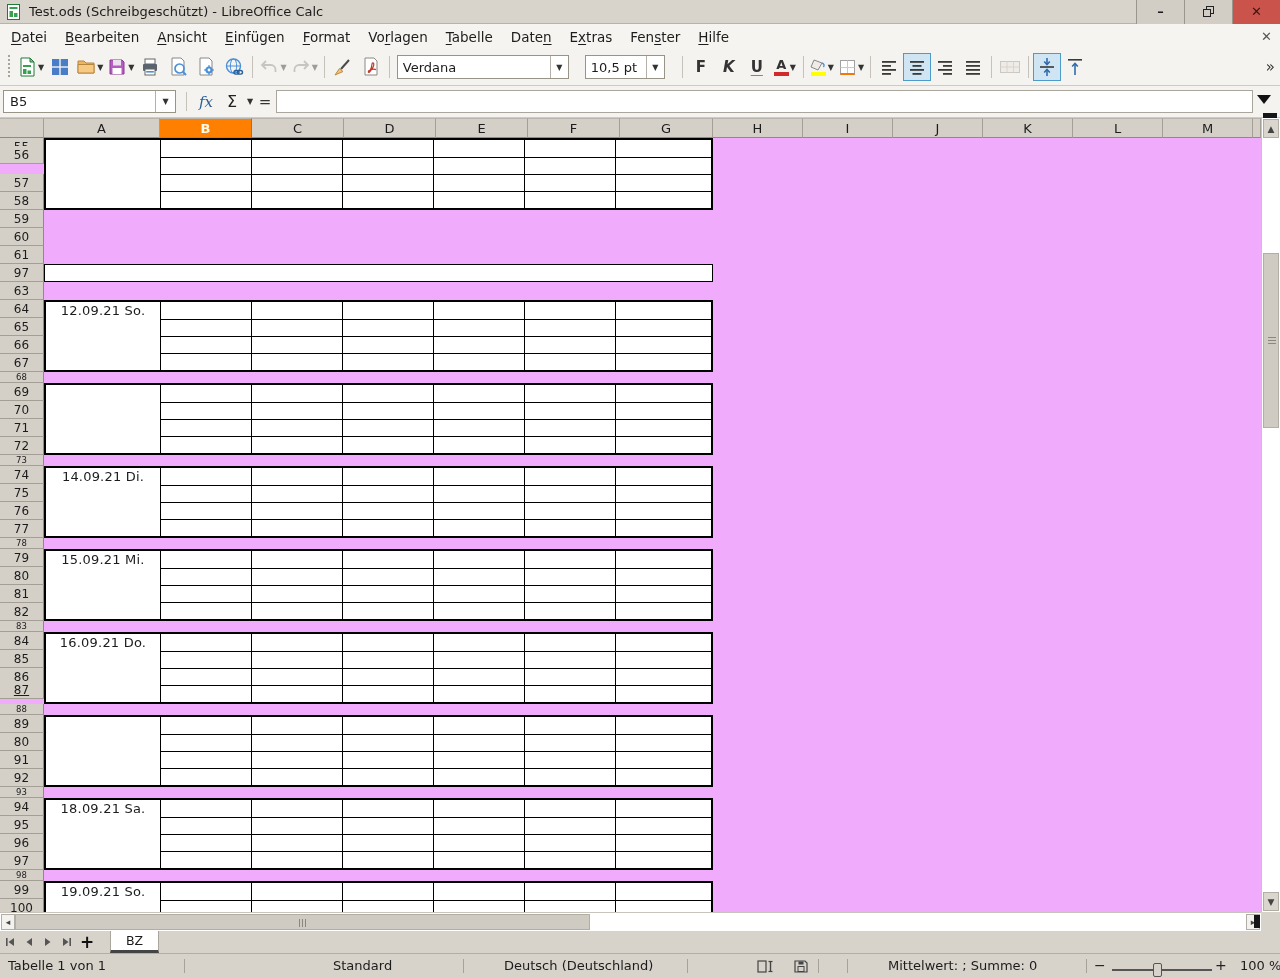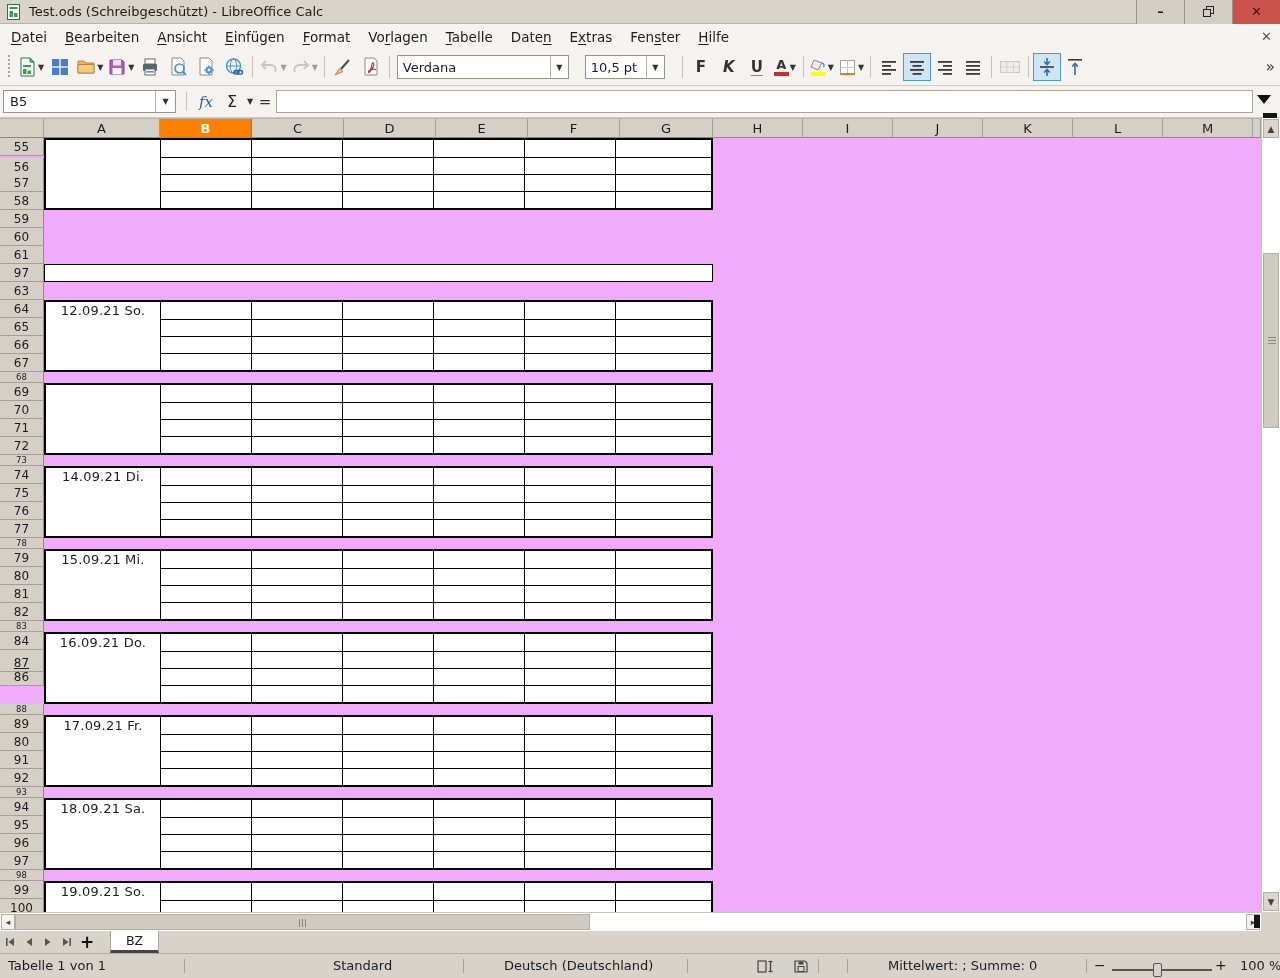--- a/index.html
+++ b/index.html
@@ -390,21 +390,21 @@
       <div class="colhdr" style="left: 893px; width: 90px;">J</div>
       <div class="colhdr" style="left: 983px; width: 90px;">K</div>
       <div class="colhdr" style="left: 1073px; width: 90px;">L</div>
       <div class="colhdr" style="left: 1163px; width: 90px;">M</div>
       <div class="colhdr" style="left: 1253px; width: 8px;"></div>
     </div>
 
   <div id="grid">
     <div id="row-headers">
         <div class="rowhdr" style="top: 0px; height: 18px;">55</div>
-        <div class="rowhdr" style="top: 20px; height: 18px;">56</div>
+        <div class="rowhdr" style="top: 8px; height: 18px;">56</div>
         <div class="rowhdr" style="top: 36px; height: 18px;">57</div>
         <div class="rowhdr" style="top: 54px; height: 18px;">58</div>
         <div class="rowhdr" style="top: 72px; height: 18px;">59</div>
         <div class="rowhdr" style="top: 90px; height: 18px;">60</div>
         <div class="rowhdr" style="top: 108px; height: 18px;">61</div>
         <div class="rowhdr" style="top: 126px; height: 18px;">97</div>
         <div class="rowhdr" style="top: 144px; height: 18px;">63</div>
         <div class="rowhdr" style="top: 162px; height: 18px;">64</div>
         <div class="rowhdr" style="top: 180px; height: 18px;">65</div>
         <div class="rowhdr" style="top: 198px; height: 18px;">66</div>
@@ -421,21 +421,21 @@
         <div class="rowhdr" style="top: 382px; height: 18px;">77</div>
         <div class="rowhdr short" style="top: 400px; height: 11px;">78</div>
         <div class="rowhdr" style="top: 411px; height: 18px;">79</div>
         <div class="rowhdr" style="top: 429px; height: 18px;">80</div>
         <div class="rowhdr" style="top: 447px; height: 18px;">81</div>
         <div class="rowhdr" style="top: 465px; height: 18px;">82</div>
         <div class="rowhdr short" style="top: 483px; height: 11px;">83</div>
         <div class="rowhdr" style="top: 494px; height: 18px;">84</div>
         <div class="rowhdr" style="top: 512px; height: 18px;">85</div>
         <div class="rowhdr" style="top: 530px; height: 18px;">86</div>
-        <div class="rowhdr" style="top: 516px; height: 18px; text-decoration: underline;">87</div>
+        <div class="rowhdr" style="top: 543px; height: 18px; text-decoration: underline;">87</div>
         <div class="rowhdr short" style="top: 566px; height: 11px;">88</div>
         <div class="rowhdr" style="top: 577px; height: 18px;">89</div>
         <div class="rowhdr" style="top: 595px; height: 18px;">80</div>
         <div class="rowhdr" style="top: 613px; height: 18px;">91</div>
         <div class="rowhdr" style="top: 631px; height: 18px;">92</div>
         <div class="rowhdr short" style="top: 649px; height: 11px;">93</div>
         <div class="rowhdr" style="top: 660px; height: 18px;">94</div>
         <div class="rowhdr" style="top: 678px; height: 18px;">95</div>
         <div class="rowhdr" style="top: 696px; height: 18px;">96</div>
         <div class="rowhdr" style="top: 714px; height: 18px;">97</div>
@@ -599,21 +599,20 @@
           <div class="cell bt" style="grid-area: 3 / 6;"></div>
           <div class="cell bt" style="grid-area: 3 / 7;"></div>
           <div class="cell bt" style="grid-area: 4 / 2;"></div>
           <div class="cell bt" style="grid-area: 4 / 3;"></div>
           <div class="cell bt" style="grid-area: 4 / 4;"></div>
           <div class="cell bt" style="grid-area: 4 / 5;"></div>
           <div class="cell bt" style="grid-area: 4 / 6;"></div>
           <div class="cell bt" style="grid-area: 4 / 7;"></div>
         </div>
         <div class="day-block" style="top: 577px;">
-          <div class="datecell">17.09.21 Fr.</div>
           <div class="cell" style="grid-area: 1 / 2;"></div>
           <div class="cell" style="grid-area: 1 / 3;"></div>
           <div class="cell" style="grid-area: 1 / 4;"></div>
           <div class="cell" style="grid-area: 1 / 5;"></div>
           <div class="cell" style="grid-area: 1 / 6;"></div>
           <div class="cell" style="grid-area: 1 / 7;"></div>
           <div class="cell bt" style="grid-area: 2 / 2;"></div>
           <div class="cell bt" style="grid-area: 2 / 3;"></div>
           <div class="cell bt" style="grid-area: 2 / 4;"></div>
           <div class="cell bt" style="grid-area: 2 / 5;"></div>

